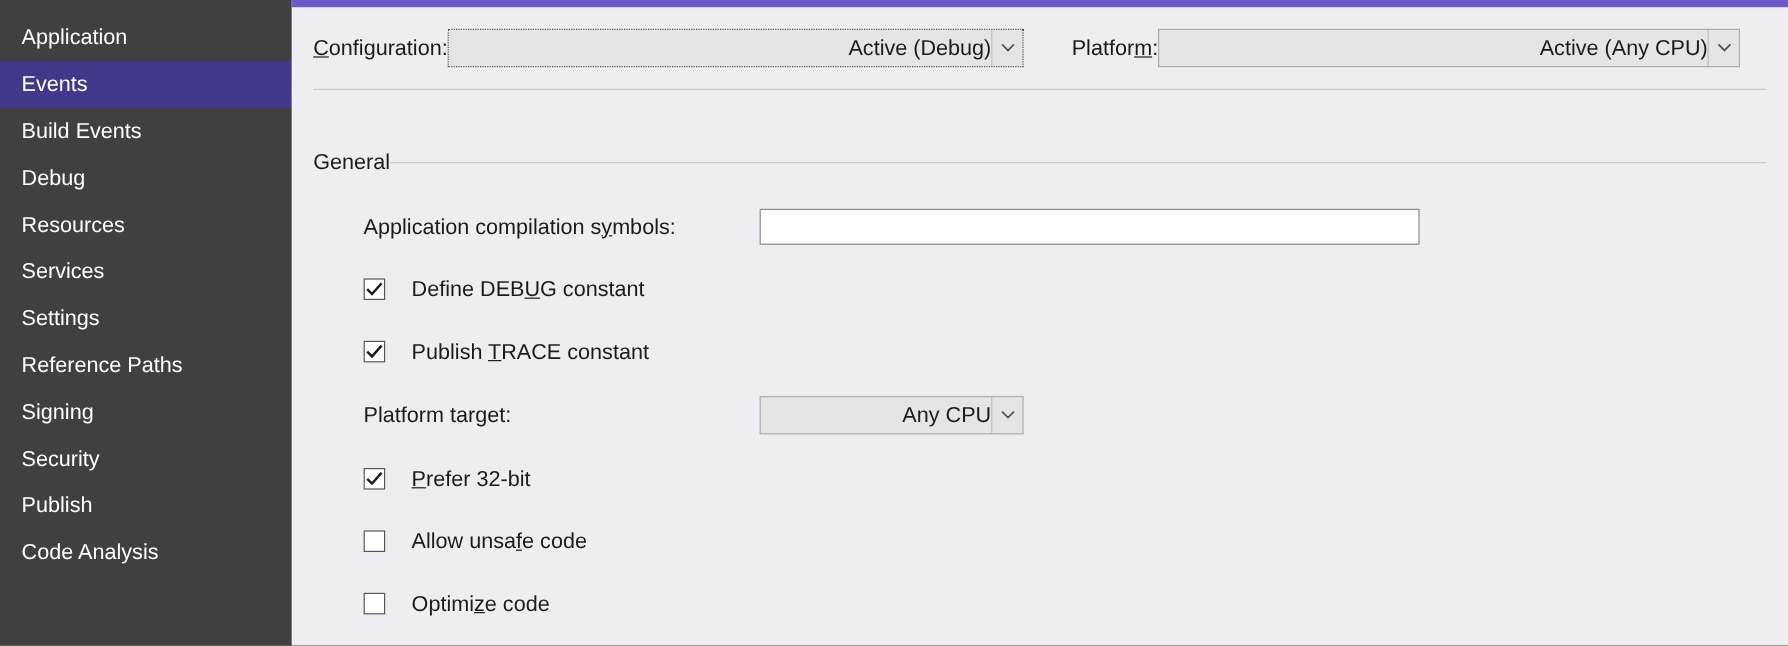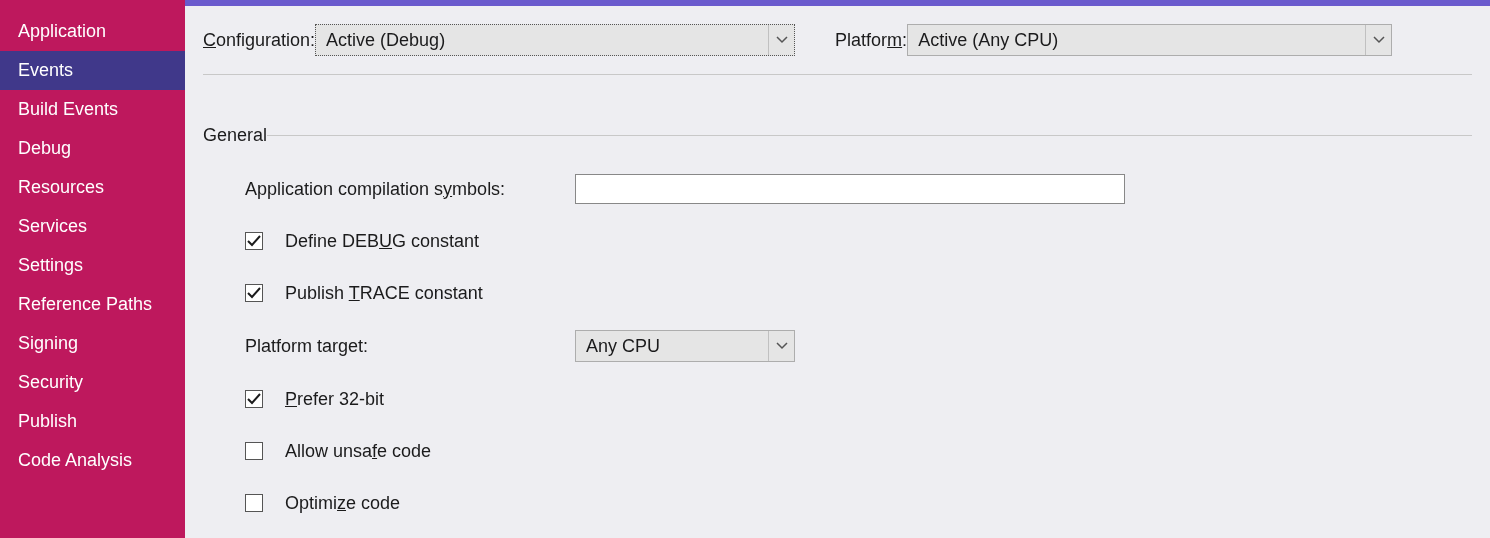--- a/index.html
+++ b/index.html
@@ -7,22 +7,22 @@
     font-family: "Segoe UI", Arial, sans-serif;
     font-size: 18px;
     background: #1b1b1c;
     color: #1b1b1c;
     width: 1490px;
     height: 538px;
     overflow: hidden;
     display: flex;
   }
   .sidebar {
-    width: 185px;
-    background: #be185d;
+    width: 243px;
+    background: #404040;
     color: #e6e6e6;
     padding-top: 12px;
     flex-shrink: 0;
   }
   .sidebar-item {
     padding: 9px 18px;
     cursor: pointer;
     font-size: 18px;
     color: #ffffff;
     font-weight: 400;
@@ -66,21 +66,21 @@
     height: 32px;
     display: flex;
     align-items: center;
     padding: 0 10px;
     position: relative;
     cursor: pointer;
   }
   .combo.wide1 { width: 480px; border: 1px dotted #555; }
   .combo.wide2 { width: 485px; }
   .combo.small { width: 220px; }
-  .combo .text { flex: 1; text-align: left; font-size: 18px; }
+  .combo .text { flex: 1; text-align: right; font-size: 18px; }
   .combo .chev {
     width: 26px; height: 100%;
     display: flex; align-items: center; justify-content: center;
     border-left: 1px solid #c0c0c0;
     margin-right: -10px;
   }
   .chev svg { width: 12px; height: 8px; }
   .section-head {
     display: flex;
     align-items: center;

